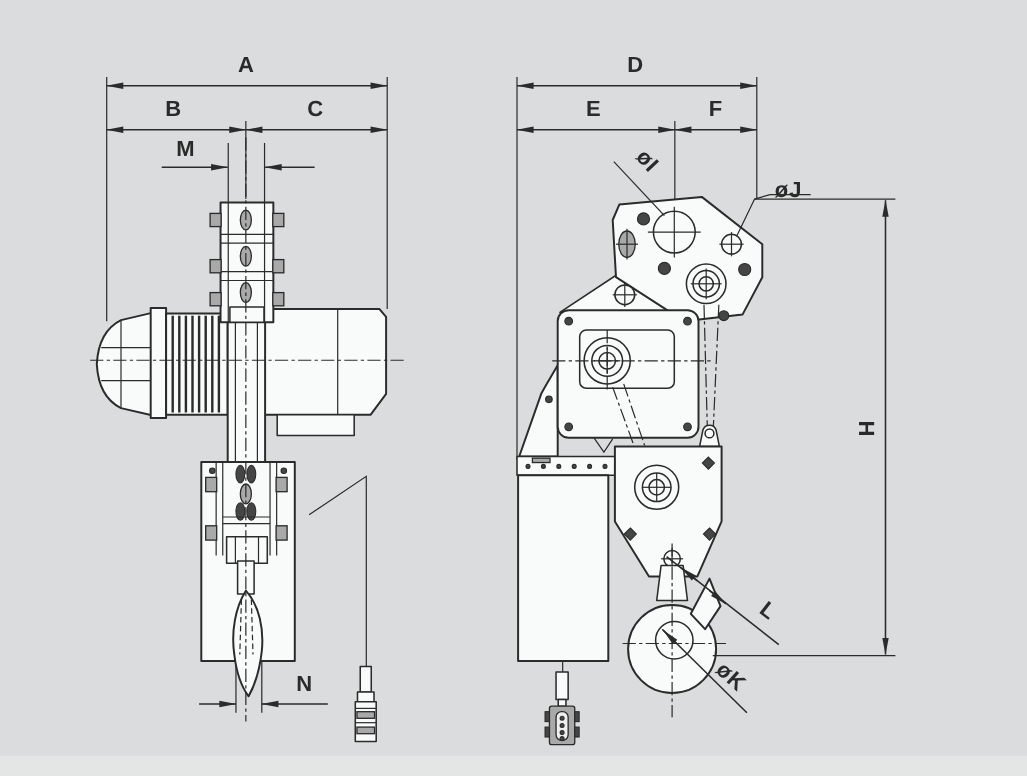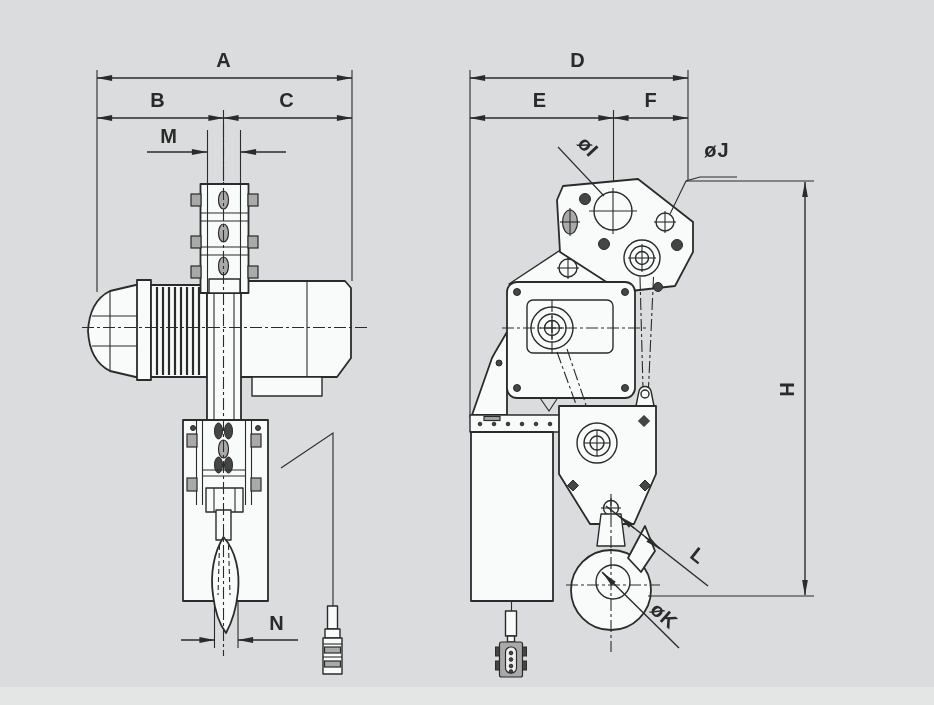--- a/index.html
+++ b/index.html
@@ -293,18 +293,18 @@
 <span class="dim-label" style="left:224px;top:60px;">A</span>
 <span class="dim-label" style="left:158px;top:100px;">B</span>
 <span class="dim-label" style="left:287px;top:100px;">C</span>
 <span class="dim-label" style="left:169px;top:136px;">M</span>
 <span class="dim-label" style="left:277px;top:623px;">N</span>
 
 <span class="dim-label" style="left:578px;top:60px;">D</span>
 <span class="dim-label" style="left:540px;top:100px;">E</span>
 <span class="dim-label" style="left:651px;top:100px;">F</span>
 <span class="dim-label" style="left:588px;top:147px;transform:translate(-50%,-50%) rotate(47deg);">øI</span>
-<span class="dim-label" style="left:717px;top:150px;">øJ</span>
+<span class="dim-label" style="left:717px;top:174px;">øJ</span>
 <span class="dim-label" style="left:786px;top:390px;transform:translate(-50%,-50%) rotate(90deg);">H</span>
 <span class="dim-label" style="left:698px;top:556px;transform:translate(-50%,-50%) rotate(38deg);">L</span>
 <span class="dim-label" style="left:664px;top:616px;transform:translate(-50%,-50%) rotate(42deg);">øK</span>
 
 </div>
 
 </body></html>

